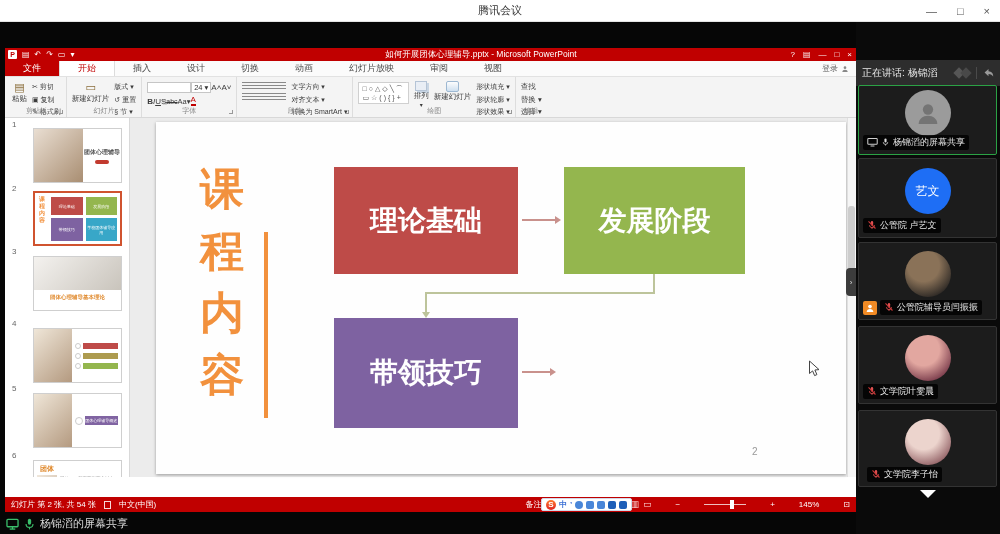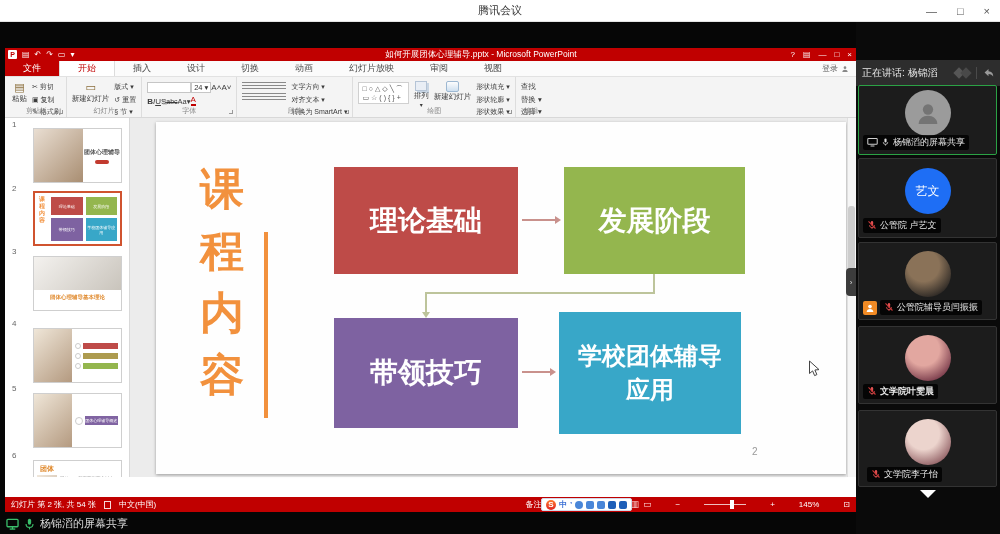--- a/index.html
+++ b/index.html
@@ -326,24 +326,20 @@
 
           <div class="abs sbox" style="left: 178px; top: 45px; width: 184px; height: 107px; font-size: 28px; background: rgb(190, 75, 72);">
               <span>理论基础</span>
             </div>
           <div class="abs sbox" style="left: 408px; top: 45px; width: 181px; height: 107px; font-size: 28px; background: rgb(148, 182, 78);">
               <span>发展阶段</span>
             </div>
           <div class="abs sbox" style="left: 178px; top: 196px; width: 184px; height: 110px; font-size: 28px; background: rgb(126, 98, 161);">
               <span>带领技巧</span>
             </div>
-          <div class="abs sbox" style="left: 403px; top: 190px; width: 182px; height: 122px; font-size: 24px; line-height: 34px; background: rgb(56, 167, 200);">
-            <span>学校团体辅导</span>
-              <span>应用</span>
-          </div>
 
           <div class="abs harrow" style="left:366px;top:97px;width:34px"></div>
           <div class="abs ah" style="left:399px;top:94px"></div>
           <div class="abs harrow" style="left:366px;top:249px;width:29px"></div>
           <div class="abs ah" style="left:394px;top:246px"></div>
           <div class="abs cseg" style="left:497px;top:152px;width:2px;height:19px"></div>
           <div class="abs cseg" style="left:269px;top:170px;width:230px;height:2px"></div>
           <div class="abs cseg" style="left:269px;top:170px;width:2px;height:21px"></div>
           <div class="abs ahd" style="left:266px;top:190px"></div>
 
@@ -448,21 +444,21 @@
           <div class="chip" style="left: 21px;">
             <span><svg width="10" height="10" viewBox="0 0 12 12">
                 <rect x="4.6" y="1.2" width="2.8" height="5.6" rx="1.4" fill="#e05252"></rect>
                 <path d="M3 6.2a3 3 0 0 0 6 0" fill="none" stroke="#e05252" stroke-width="1"></path>
                 <line x1="6" y1="9.2" x2="6" y2="10.8" stroke="#e05252" stroke-width="1"></line>
                 <line x1="1.8" y1="1.6" x2="10.2" y2="10.2" stroke="#c93636" stroke-width="1.3"></line>
               </svg></span>
             <span>公管院辅导员闫振振</span>
           </div>
         </div>
-        <div class="tile" style="top: 304px; height: 78px; font-weight: bold;">
+        <div class="tile" style="top: 304px; height: 78px;">
           <div class="av" style="top: 8px; background: radial-gradient(circle at 40% 32%, rgb(226, 167, 160) 0px, rgb(226, 167, 160) 38%, rgb(125, 63, 78) 78%);"></div>
           <div class="chip" style="left: 4px;">
             <span><svg width="10" height="10" viewBox="0 0 12 12">
                 <rect x="4.6" y="1.2" width="2.8" height="5.6" rx="1.4" fill="#e05252"></rect>
                 <path d="M3 6.2a3 3 0 0 0 6 0" fill="none" stroke="#e05252" stroke-width="1"></path>
                 <line x1="6" y1="9.2" x2="6" y2="10.8" stroke="#e05252" stroke-width="1"></line>
                 <line x1="1.8" y1="1.6" x2="10.2" y2="10.2" stroke="#c93636" stroke-width="1.3"></line>
               </svg></span>
             <span>文学院叶雯晨</span>
           </div>

